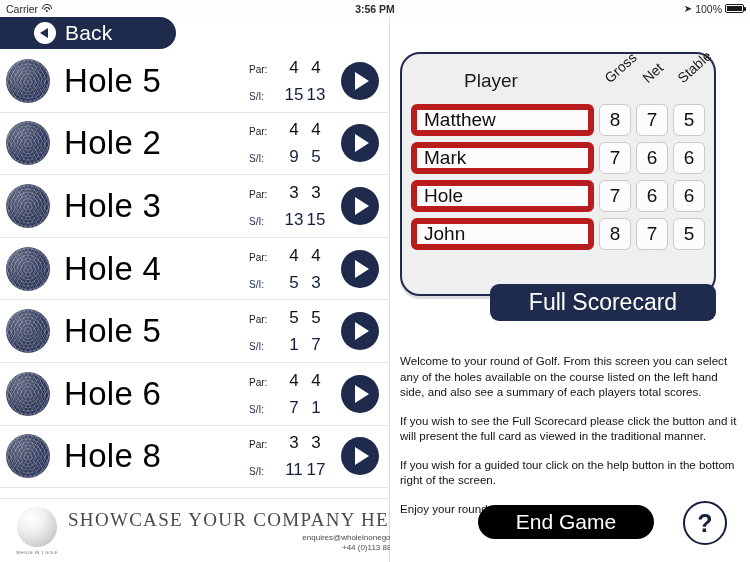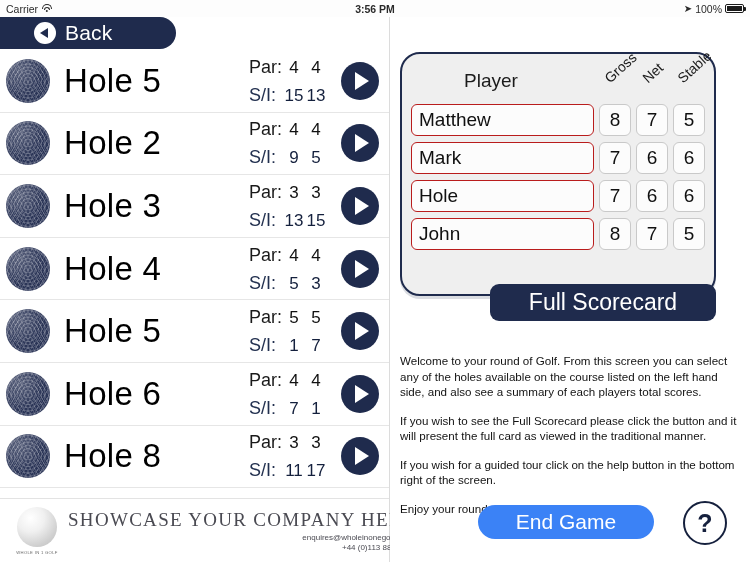--- a/index.html
+++ b/index.html
@@ -68,21 +68,21 @@
       repeating-radial-gradient(circle at 50% 50%, rgba(255,255,255,.16) 0 1.1px, rgba(255,255,255,0) 1.1px 3.3px),
       repeating-linear-gradient(60deg, rgba(255,255,255,.14) 0 1px, rgba(255,255,255,0) 1px 3.6px),
       repeating-linear-gradient(-60deg, rgba(255,255,255,.14) 0 1px, rgba(255,255,255,0) 1px 3.6px),
       #2b3557;
     box-shadow: inset 0 0 0 1px rgba(255,255,255,.06);
   }
   .hole-name { font-size:33px; color:#000; margin-left:14px; letter-spacing:.3px; font-weight:400; }
   .hole-stats { position:absolute; right:62px; top:50%; transform:translateY(-50%); width:78px; }
   .stat-line { display:flex; align-items:baseline; white-space:nowrap; }
   .stat-line + .stat-line { margin-top:7px; }
-  .stat-lab { font-size:18px; color:#1a1a1a; width:34px; }
+  .stat-lab { font-size:10px; color:#1a1a1a; width:34px; }
   .stat-lab.si { color:#22304f; }
   .stat-v { font-size:17px; color:#14203d; width:22px; text-align:center; }
   .stat-v.par { color:#111; }
   .play-btn {
     position:absolute; right:10px; top:50%; transform:translateY(-50%);
     width:38px;height:38px;border-radius:50%;background:#1f2b4d;
     display:flex;align-items:center;justify-content:center; cursor:pointer;
   }
   .play-tri{ width:0;height:0;border-top:9px solid transparent;border-bottom:9px solid transparent;
     border-left:14px solid #fff; margin-left:4px;}
@@ -124,39 +124,39 @@
   }
   .sc-rot {
     position:absolute; top:16px; font-size:14px; color:#1b1b1b;
     transform:rotate(-42deg); transform-origin:left bottom; white-space:nowrap;
   }
   .sc-rot.c0 { left:210px; }
   .sc-rot.c1 { left:248px; }
   .sc-rot.c2 { left:283px; }
   .sc-row { display:flex; align-items:center; gap:5px; padding:0 9px; margin-bottom:6px; }
   .sc-name {
-    flex:1; height:32px; background:#fcfcfc; border:1px solid #b91c1c; border-radius:6px;
+    flex:1; height:32px; background:#fcfcfc; border:6px solid #b91c1c; border-radius:6px;
     display:flex; align-items:center; padding-left:7px; font-size:19px; color:#101010;
   }
   .sc-cell {
     width:32px; height:32px; background:#fcfcfc; border:1px solid #c9c9c9; border-radius:6px;
     display:flex; align-items:center; justify-content:center; font-size:19px; color:#101010;
   }
   .full-sc {
     position:absolute; left:100px; top:267px; width:226px; height:37px;
     background:#1f2b4d; border-radius:9px; color:#fff; font-size:23px;
     display:flex; align-items:center; justify-content:center; cursor:pointer;
   }
 
   .info { position:absolute; left:10px; top:336px; width:338px; }
   .info p { font-size:11.6px; line-height:15.5px; color:#131313; margin-bottom:13px; }
 
   .end-btn {
     position:absolute; left:88px; top:488px; width:176px; height:34px;
-    background:#3b82f6; border-radius:17px; color:#fff; font-size:21px;
+    background:#000000; border-radius:17px; color:#fff; font-size:21px;
     display:flex; align-items:center; justify-content:center; cursor:pointer;
   }
   .help-btn {
     position:absolute; left:293px; top:484px; width:44px; height:44px;
     border:2.5px solid #15203d; border-radius:50%; background:#fff;
     display:flex; align-items:center; justify-content:center;
     font-size:25px; color:#15203d; font-weight:bold; cursor:pointer;
   }
 </style>
 </head>

